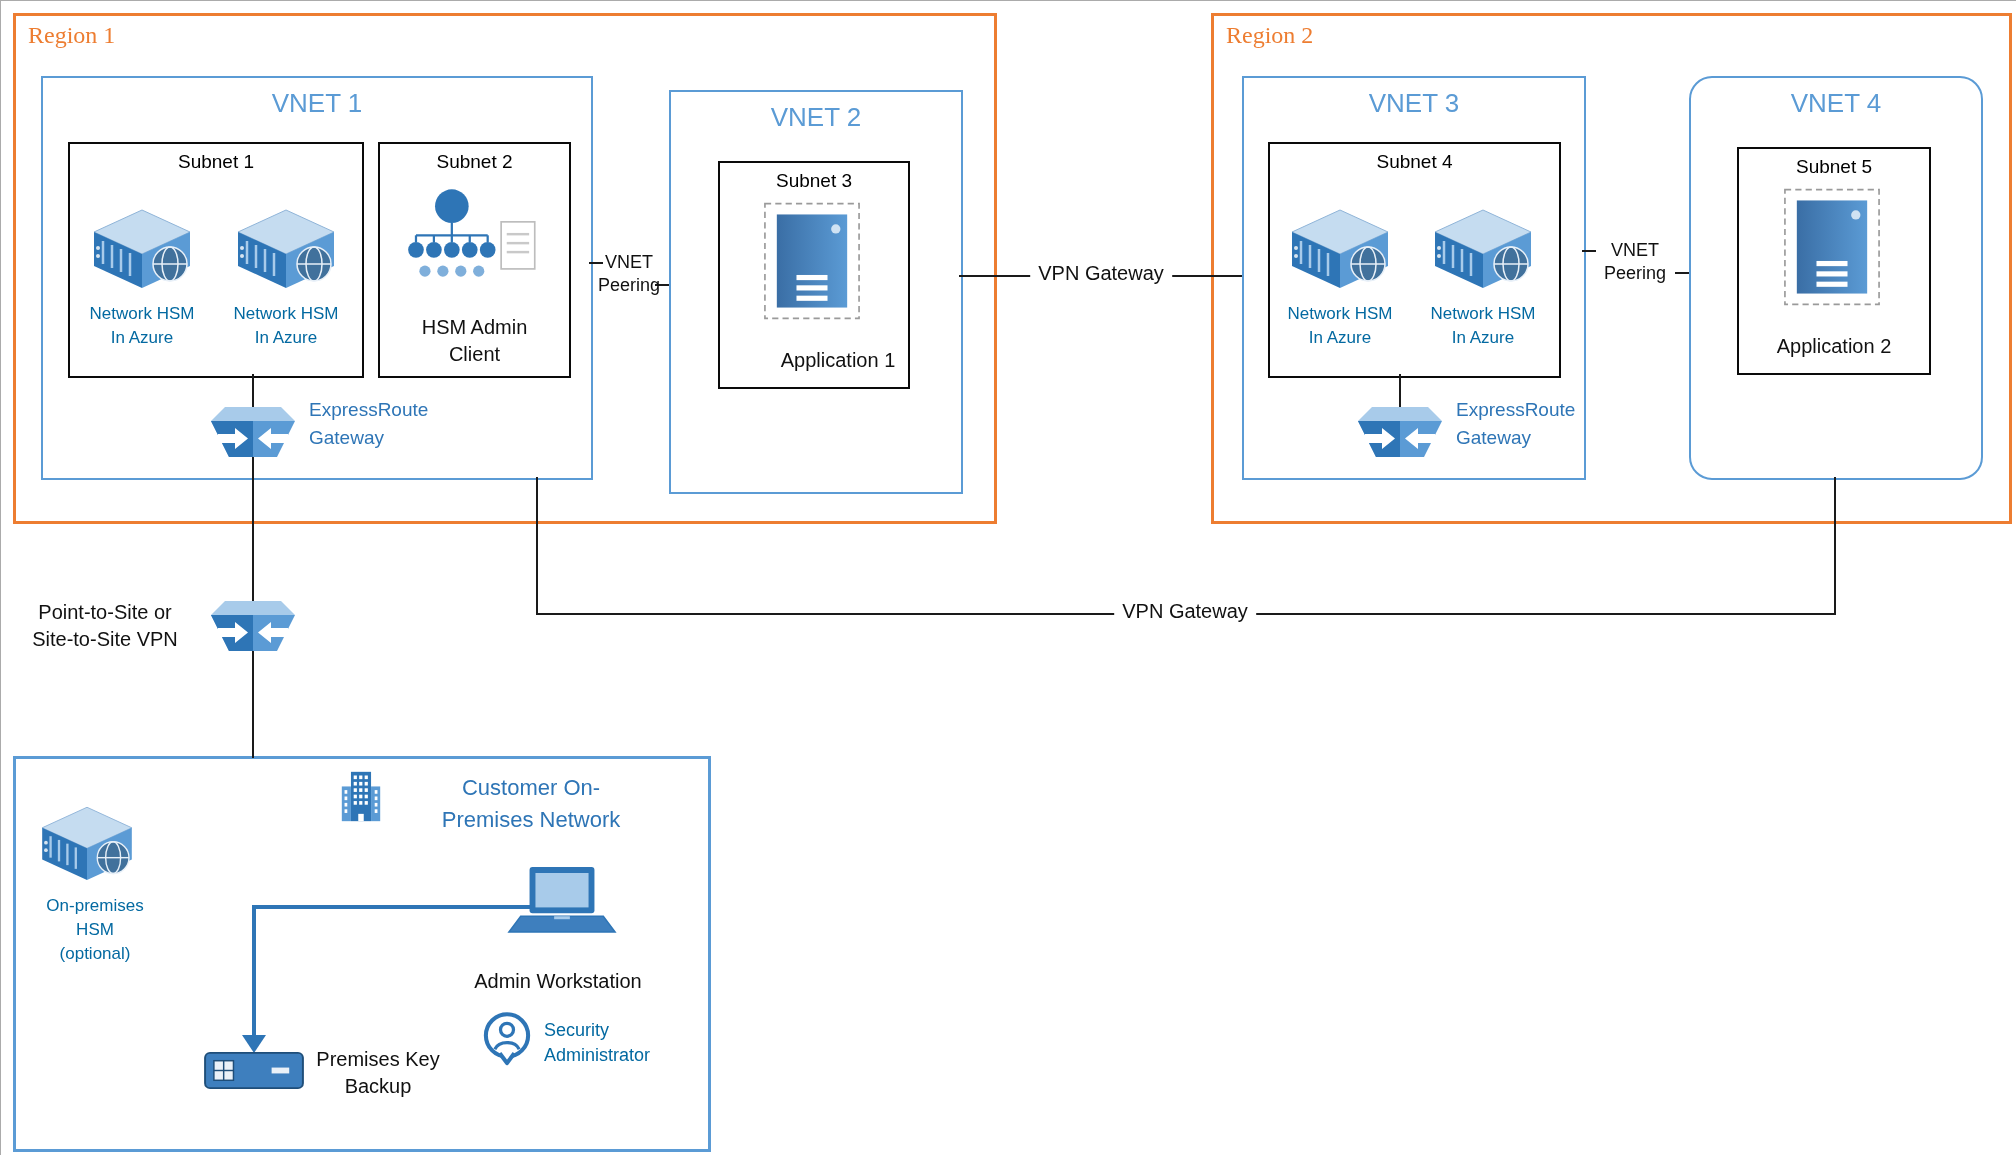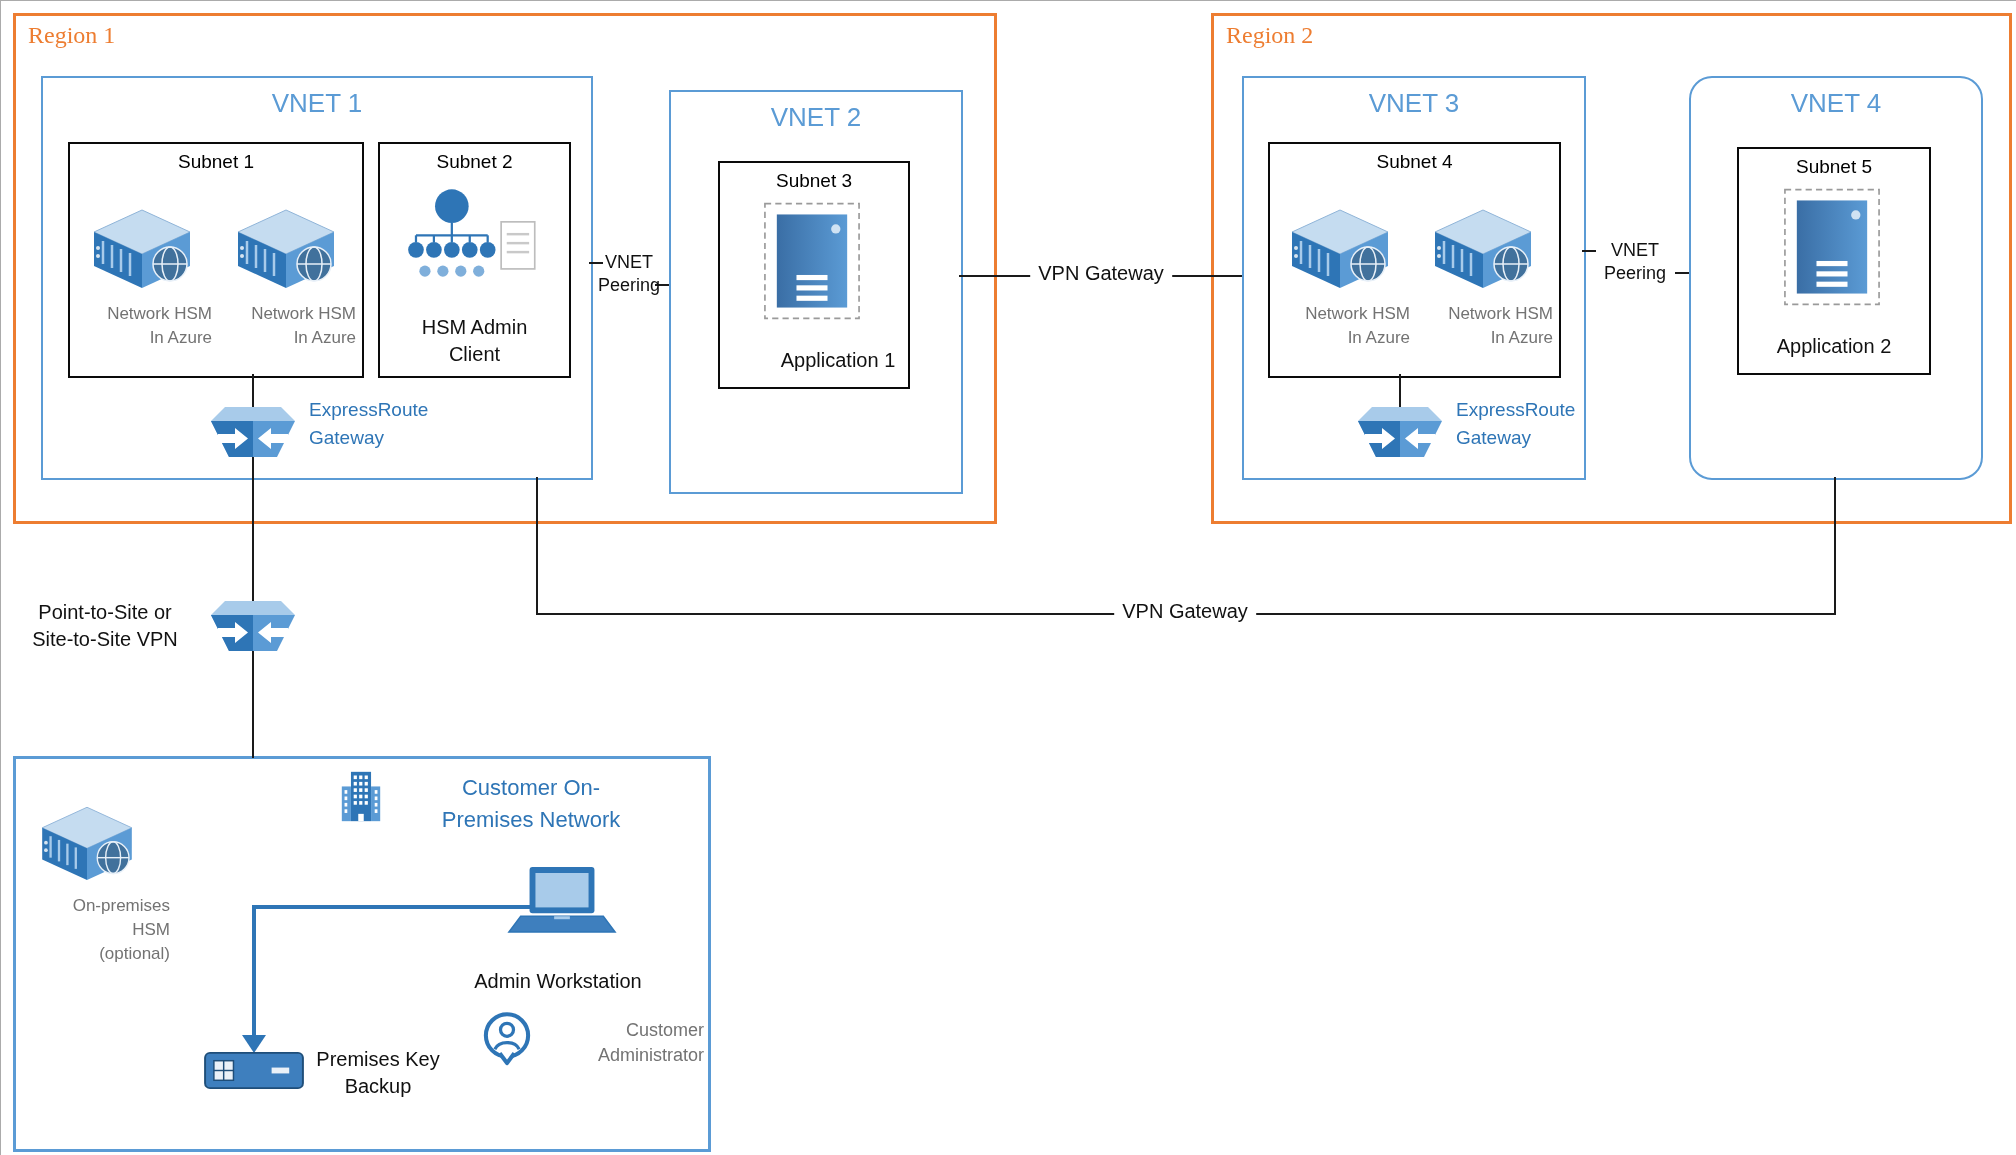--- a/index.html
+++ b/index.html
@@ -8,21 +8,21 @@
   .region{border:3px solid #ED7D31;}
   .vnet{border:2px solid #5B9BD5;}
   .subnet{border:2px solid #0a0a0a;}
   .onprem{border:3px solid #5B9BD5;}
   .pos{position:absolute;}
   .ml{white-space:pre-line;}
   .tc{text-align:center;}
   .t-region{color:#ED7D31;font-size:24px;font-family:Liberation Serif, serif;}
   .t-vnet{color:#5B9BD5;font-size:26px;}
   .t-subnet{color:#000000;font-size:19px;}
-  .t-capblue{color:#737373;font-size:17px;line-height:1.4;text-align:right;}
+  .t-capblue{color:#0369a1;font-size:17px;line-height:1.4;}
   .t-capblack{color:#111;font-size:20px;line-height:1.35;}
   .t-er{color:#2E75B6;font-size:19px;line-height:1.45;}
   .t-peer{color:#111;font-size:18px;line-height:1.3;}
   .t-online{color:#111;font-size:20px;background:#fff;padding:1px 8px;}
   .t-title{color:#2E75B6;font-size:22px;line-height:1.45;}
   .line{position:absolute;background:#1a1a1a;z-index:3;}
   .bline{position:absolute;background:#2E75B6;z-index:3;}
   .arrowhead{position:absolute;z-index:3;width:0;height:0;border-left:12px solid transparent;border-right:12px solid transparent;border-top:18px solid #2E75B6;}
   .floatlbl{position:absolute;z-index:4;}
   .icon{position:absolute;z-index:5;}
@@ -273,21 +273,21 @@
 
     <svg class="icon" style="left:187px;top:289px;" width="102" height="45">
         <use href="#sym-backup"></use>
       </svg>
     <div class="pos t-capblack tc ml" style="left:297px;top:287px;width:130px;">Premises Key
 Backup</div>
 
     <svg class="icon" style="left:465px;top:252px;" width="52" height="57">
         <use href="#sym-secadmin"></use>
       </svg>
-    <div class="pos t-capblue ml" style="left:528px;top:259px;width:160px;font-size:18px;">Customer
+    <div class="pos t-capblue ml" style="left:528px;top:259px;width:160px;font-size:18px;">Security
 Administrator</div>
   </div>
 
   <div class="line" style="left:251px;top:373px;width:2px;height:384px;"></div>
 
   <div class="line" style="left:588px;top:261px;width:14px;height:2px;"></div>
   <div class="line" style="left:654px;top:283px;width:14px;height:2px;"></div>
 
   <div class="line" style="left:958px;top:274px;width:283px;height:2px;"></div>
 

